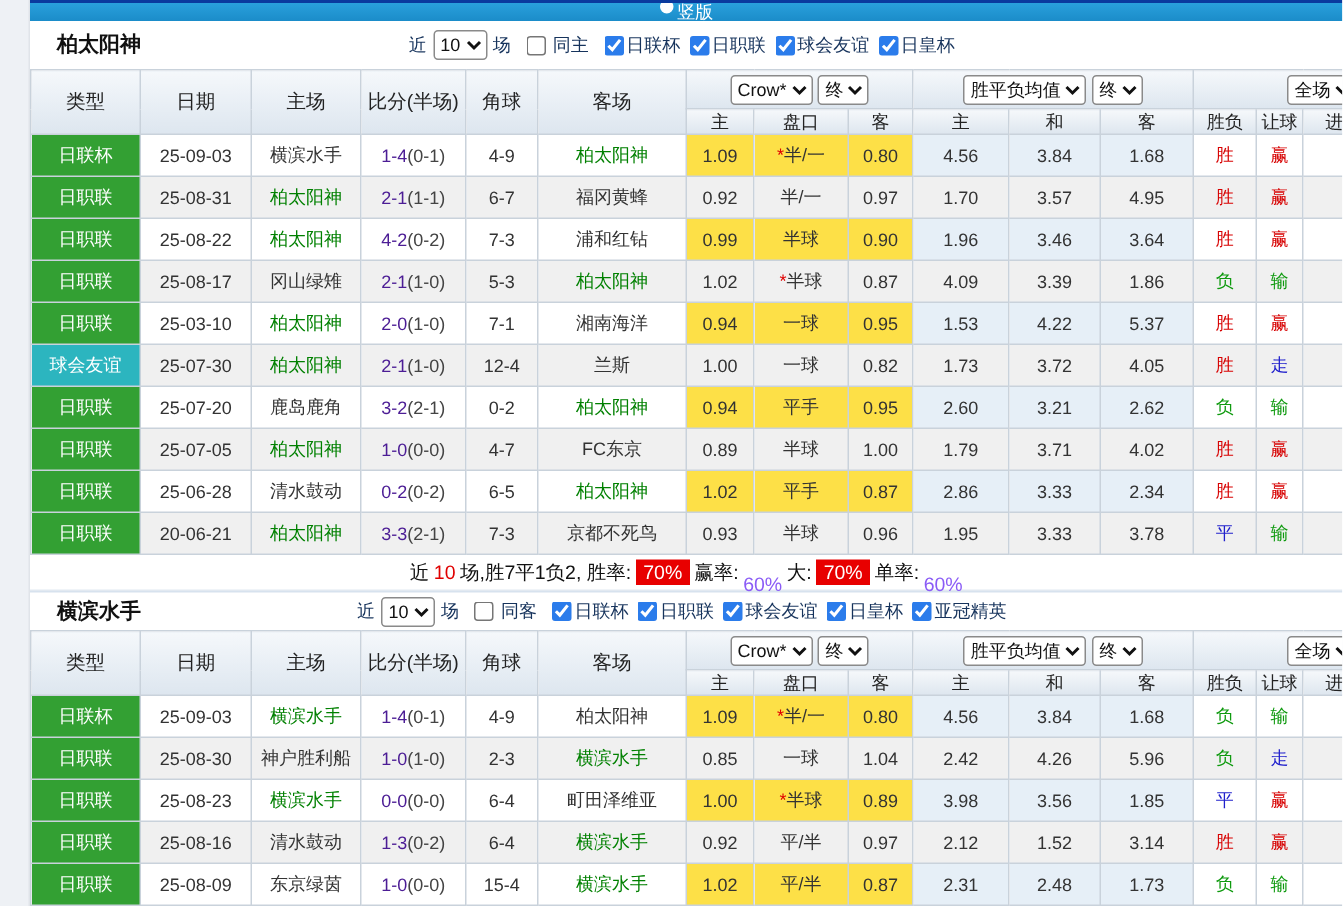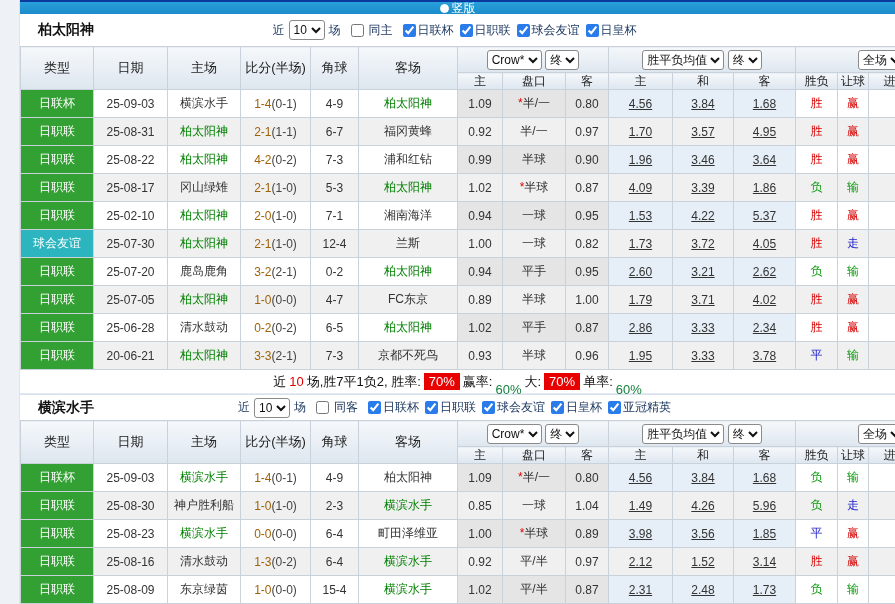--- a/index.html
+++ b/index.html
@@ -6,21 +6,21 @@
   html,body { background:#fff; }
   body { font-family:"Liberation Sans","DejaVu Sans",sans-serif; font-size:12px; color:#333; }
   .page { position:relative; width:895px; height:604px; overflow:hidden; background:#fff; display:flex; }
   .leftmargin { width:20px; background:#eef1f5; border-right:1px solid #e0e4e9; flex:none; }
   .content { width:875px; flex:none; background:#fff; }
 
   
   .topbar { height:14px; background:linear-gradient(#29a0dc,#1b8cc9); border-top:2px solid #0a3a9e;
             overflow:hidden; display:flex; align-items:center; justify-content:center; gap:6px; color:#fff;flex-direction:column; }
   .topbar .ttl { color:#ffee00; font-weight:bold; font-size:13px; margin-top:-1px; }
-  .radio { display:inline-flex; align-items:center; gap:3px; font-size:12px; cursor:pointer; }
+  .radio { display:inline-flex; gap:3px; font-size:12px; cursor:pointer; }
   .rdot { width:9px; height:9px; border-radius:50%; border:1px solid #fff; background:transparent; display:inline-block; }
   .rdot.filled { background:#fff; }
 
   
   .filterbar { height:32px; display:flex; align-items:center; background:#fff; padding-left:18px; }
   .section:nth-child(2) .filterbar { height:26px; border-top:1px solid #d7e2ee; }
   .teamname { font-weight:bold; font-size:14px; color:#111; }
   .filters { display:flex; align-items:center; gap:4px; margin-left:auto; margin-right:auto;
              transform:translateX(-40px); color:#16335c; }
   .filters .lbl { color:#16335c; }
@@ -36,37 +36,37 @@
   col.w-oa{width:43px} col.w-ah{width:64px} col.w-ad{width:61px} col.w-aa{width:62px}
   col.w-res{width:42px} col.w-hres{width:31px} col.w-goal{width:42px}
   th,td { border:1px solid #c9d2db; text-align:center; overflow:hidden; white-space:nowrap; }
   thead th { background:linear-gradient(#f5f8fb,#dde6ef); font-weight:normal; color:#222; font-size:13px; }
   thead tr.grp th { height:26px; }
   thead tr.sub th { height:17px; font-size:12px; line-height:15px; padding:0; }
   .grp .selcell { padding:2px 4px; }
   .grp .selcell.right { text-align:right; padding-right:6px; }
   tbody td { height:28px; font-size:12px; }
   tbody tr:nth-child(even) td { background:#f0f0f0; }
-  tbody td.c-oh, tbody td.c-hc, tbody td.c-oa { background:#e5e5e5; }
-  tbody td.c-ah, tbody td.c-ad, tbody td.c-aa { background:#e6eff7;text-decoration:underline; }
+  tbody td.c-oh, tbody td.c-hc, tbody td.c-oa { background:#fde047; }
+  tbody td.c-ah, tbody td.c-ad, tbody td.c-aa { background:#e6eff7; }
   td.c-type { color:#fff; font-size:12px; }
   tbody td.c-type.type-green { background:#33a033; }
   tbody td.c-type.type-teal  { background:#2cb5bf; }
   .c-home, .c-away { color:#333; cursor:pointer; }
   .c-home.hl, .c-away.hl { color:#008000; }
-  .ft { color:#a16207; }
+  .ft { color:#4c1d95; }
   .ht { color:#444;text-align:right; }
   .star { color:#e00000; }
   .res-r { color:#d70000; } .res-g { color:#0f9a0f; } .res-b { color:#2020cc; }
 
   
   .summary { height:24px; display:flex; align-items:center; justify-content:center; gap:3px;
              font-size:13px; color:#111; border-bottom:1px solid #e2e9f1; }
   .summary .red { color:#e00000; }
-  .summary .blue { color:#15803d;margin-top:16px; }
+  .summary .blue { color:#8b5cf6;margin-top:16px; }
   .summary .badge { background:#e80000; color:#fff; padding:0 5px; line-height:17px; display:inline-block; }
 </style>
 </head>
 <body>
 
 <div class="page">
   <div class="leftmargin"></div>
   <div class="content">
 
     <div class="topbar">
@@ -226,21 +226,21 @@
                   <td class="c-oa">0.87</td>
                   <td class="c-ah">4.09</td>
                   <td class="c-ad">3.39</td>
                   <td class="c-aa">1.86</td>
                   <td class="c-res res-g">负</td>
                   <td class="c-hres res-g">输</td>
                   <td class="c-goal"></td>
                 </tr>
                 <tr>
                   <td class="c-type type-green">日职联</td>
-                  <td class="c-date">25-02-10</td>
+                  <td class="c-date">25-03-10</td>
                   <td class="c-home hl">柏太阳神</td>
                   <td class="c-score"><span class="ft">2-0</span><span class="ht">(1-0)</span></td>
                   <td class="c-corner">7-1</td>
                   <td class="c-away">湘南海洋</td>
                   <td class="c-oh">0.94</td>
                   <td class="c-hc">一球</td>
                   <td class="c-oa">0.95</td>
                   <td class="c-ah">1.53</td>
                   <td class="c-ad">4.22</td>
                   <td class="c-aa">5.37</td>
@@ -455,21 +455,21 @@
                 <tr>
                   <td class="c-type type-green">日职联</td>
                   <td class="c-date">25-08-30</td>
                   <td class="c-home">神户胜利船</td>
                   <td class="c-score"><span class="ft">1-0</span><span class="ht">(1-0)</span></td>
                   <td class="c-corner">2-3</td>
                   <td class="c-away hl">横滨水手</td>
                   <td class="c-oh">0.85</td>
                   <td class="c-hc">一球</td>
                   <td class="c-oa">1.04</td>
-                  <td class="c-ah">1.49</td>
+                  <td class="c-ah">2.42</td>
                   <td class="c-ad">4.26</td>
                   <td class="c-aa">5.96</td>
                   <td class="c-res res-g">负</td>
                   <td class="c-hres res-b">走</td>
                   <td class="c-goal"></td>
                 </tr>
                 <tr>
                   <td class="c-type type-green">日职联</td>
                   <td class="c-date">25-08-23</td>
                   <td class="c-home hl">横滨水手</td>

